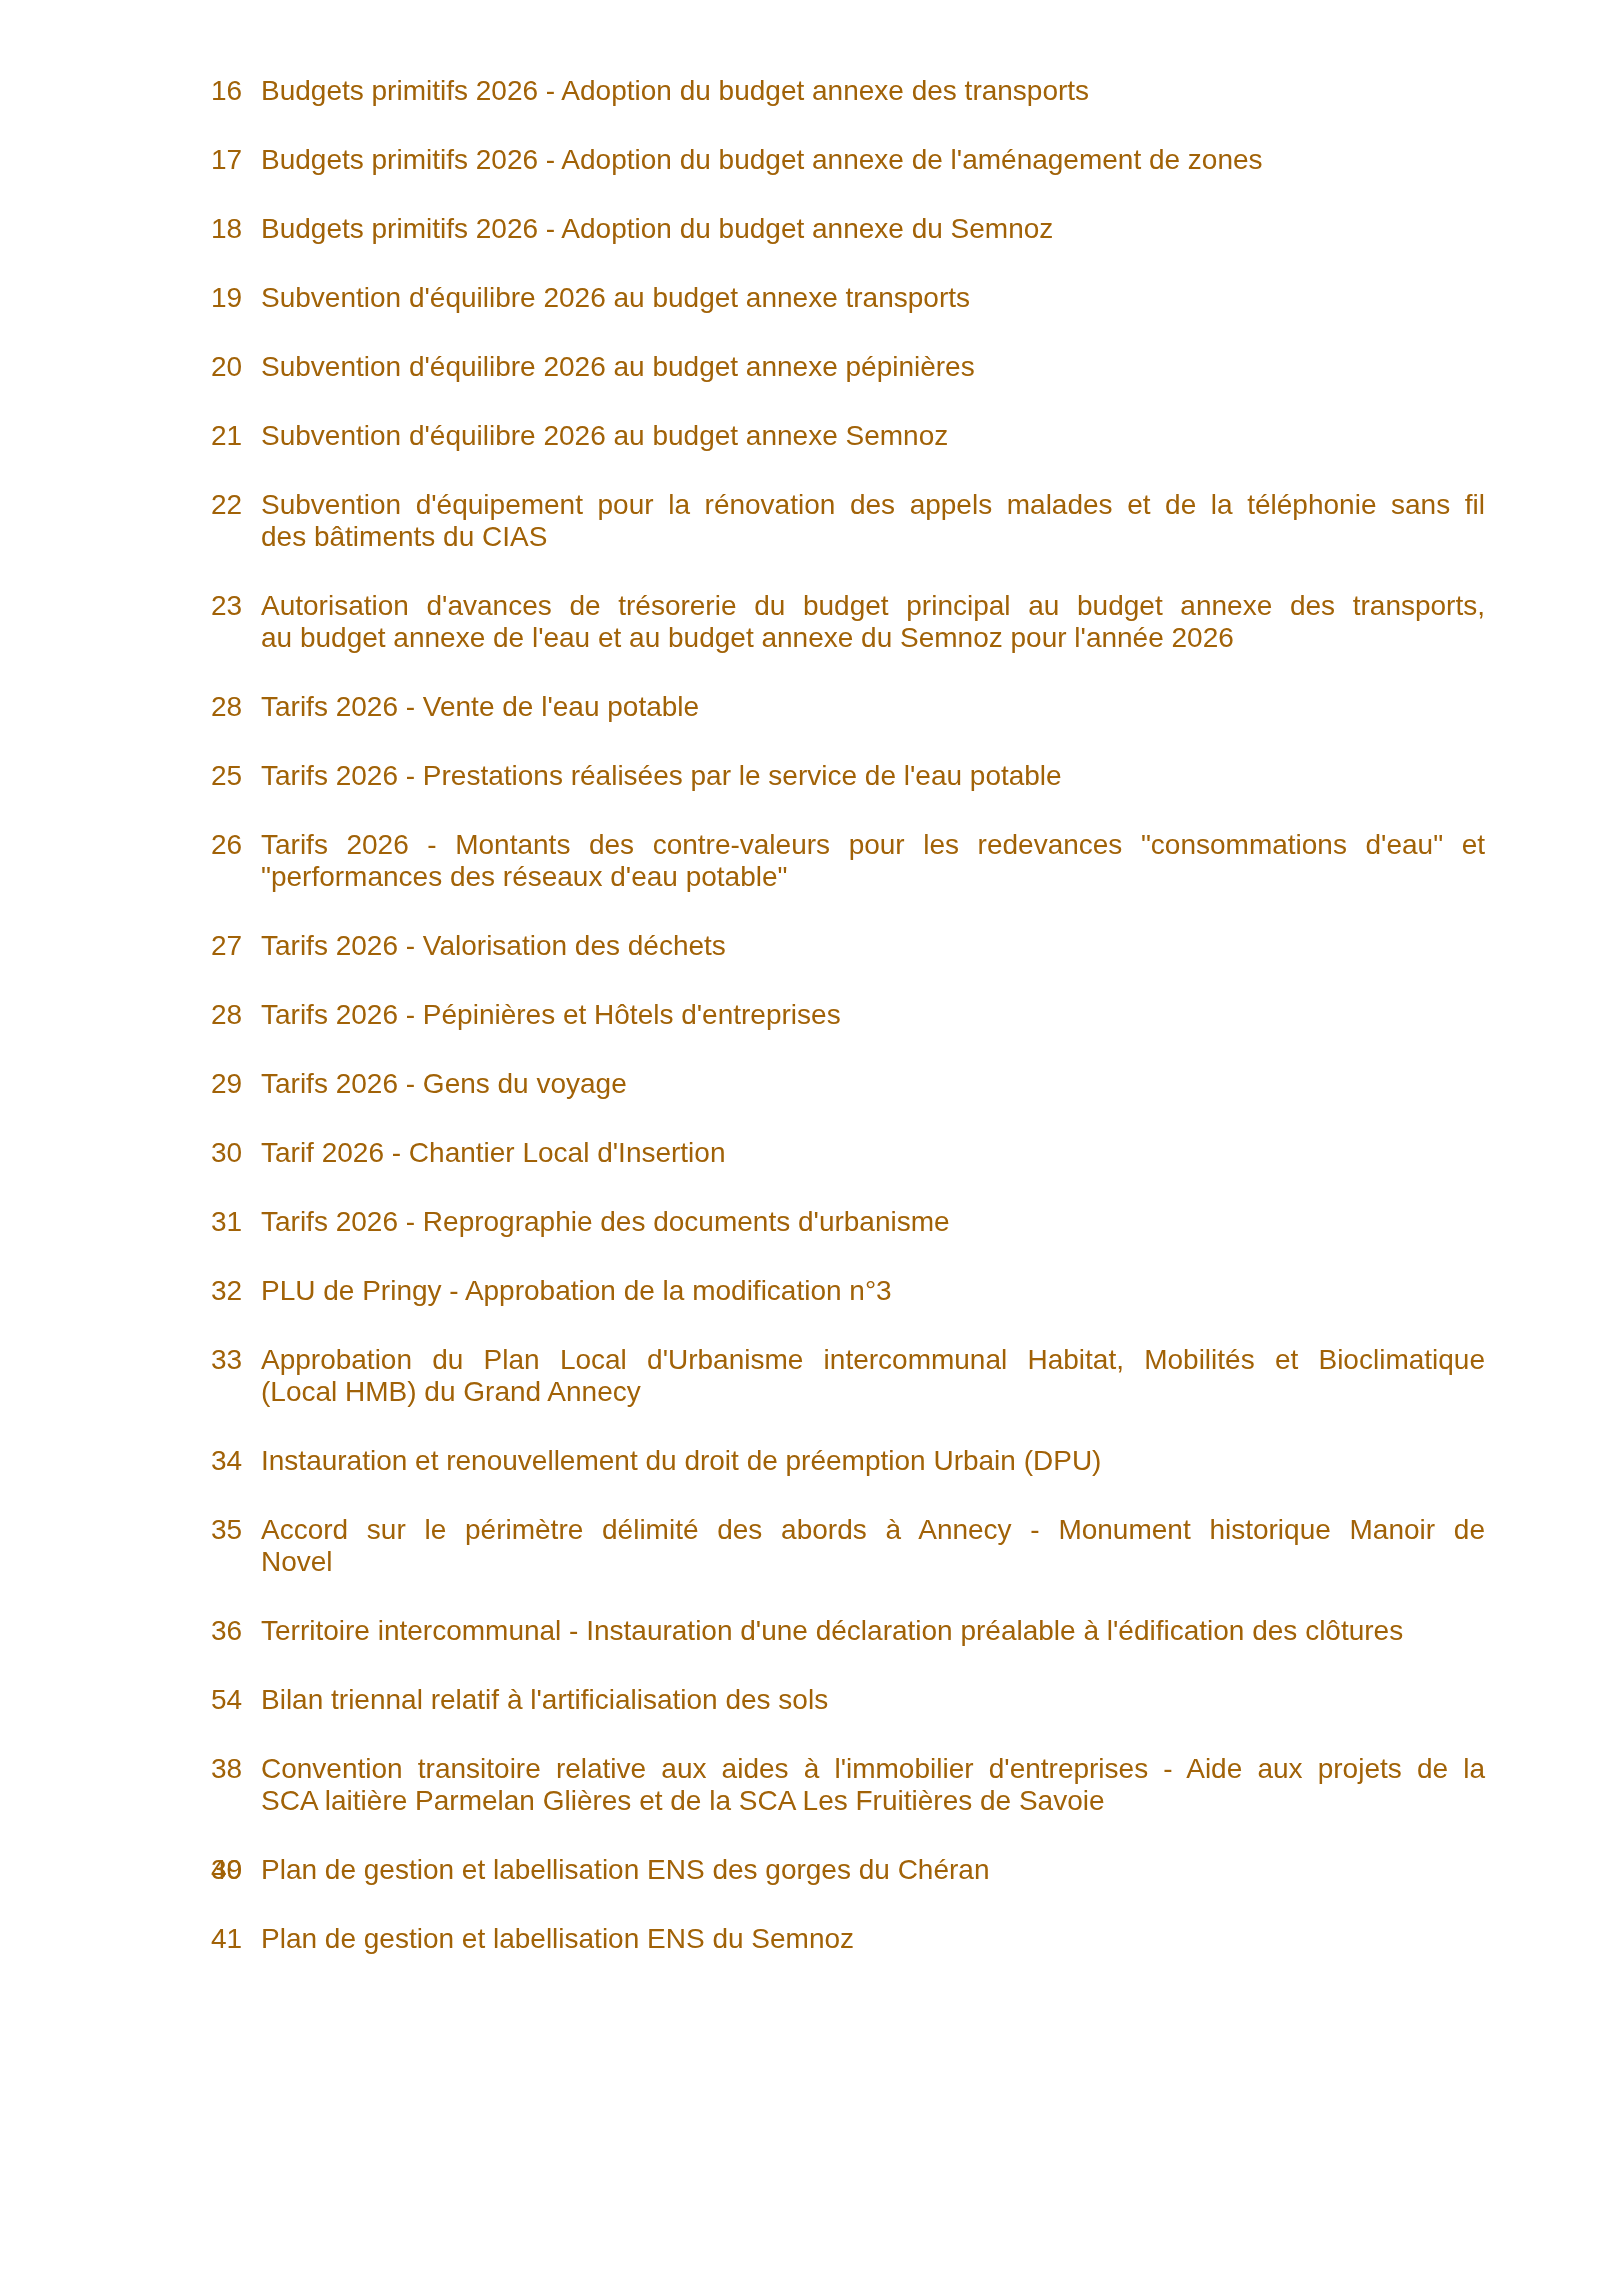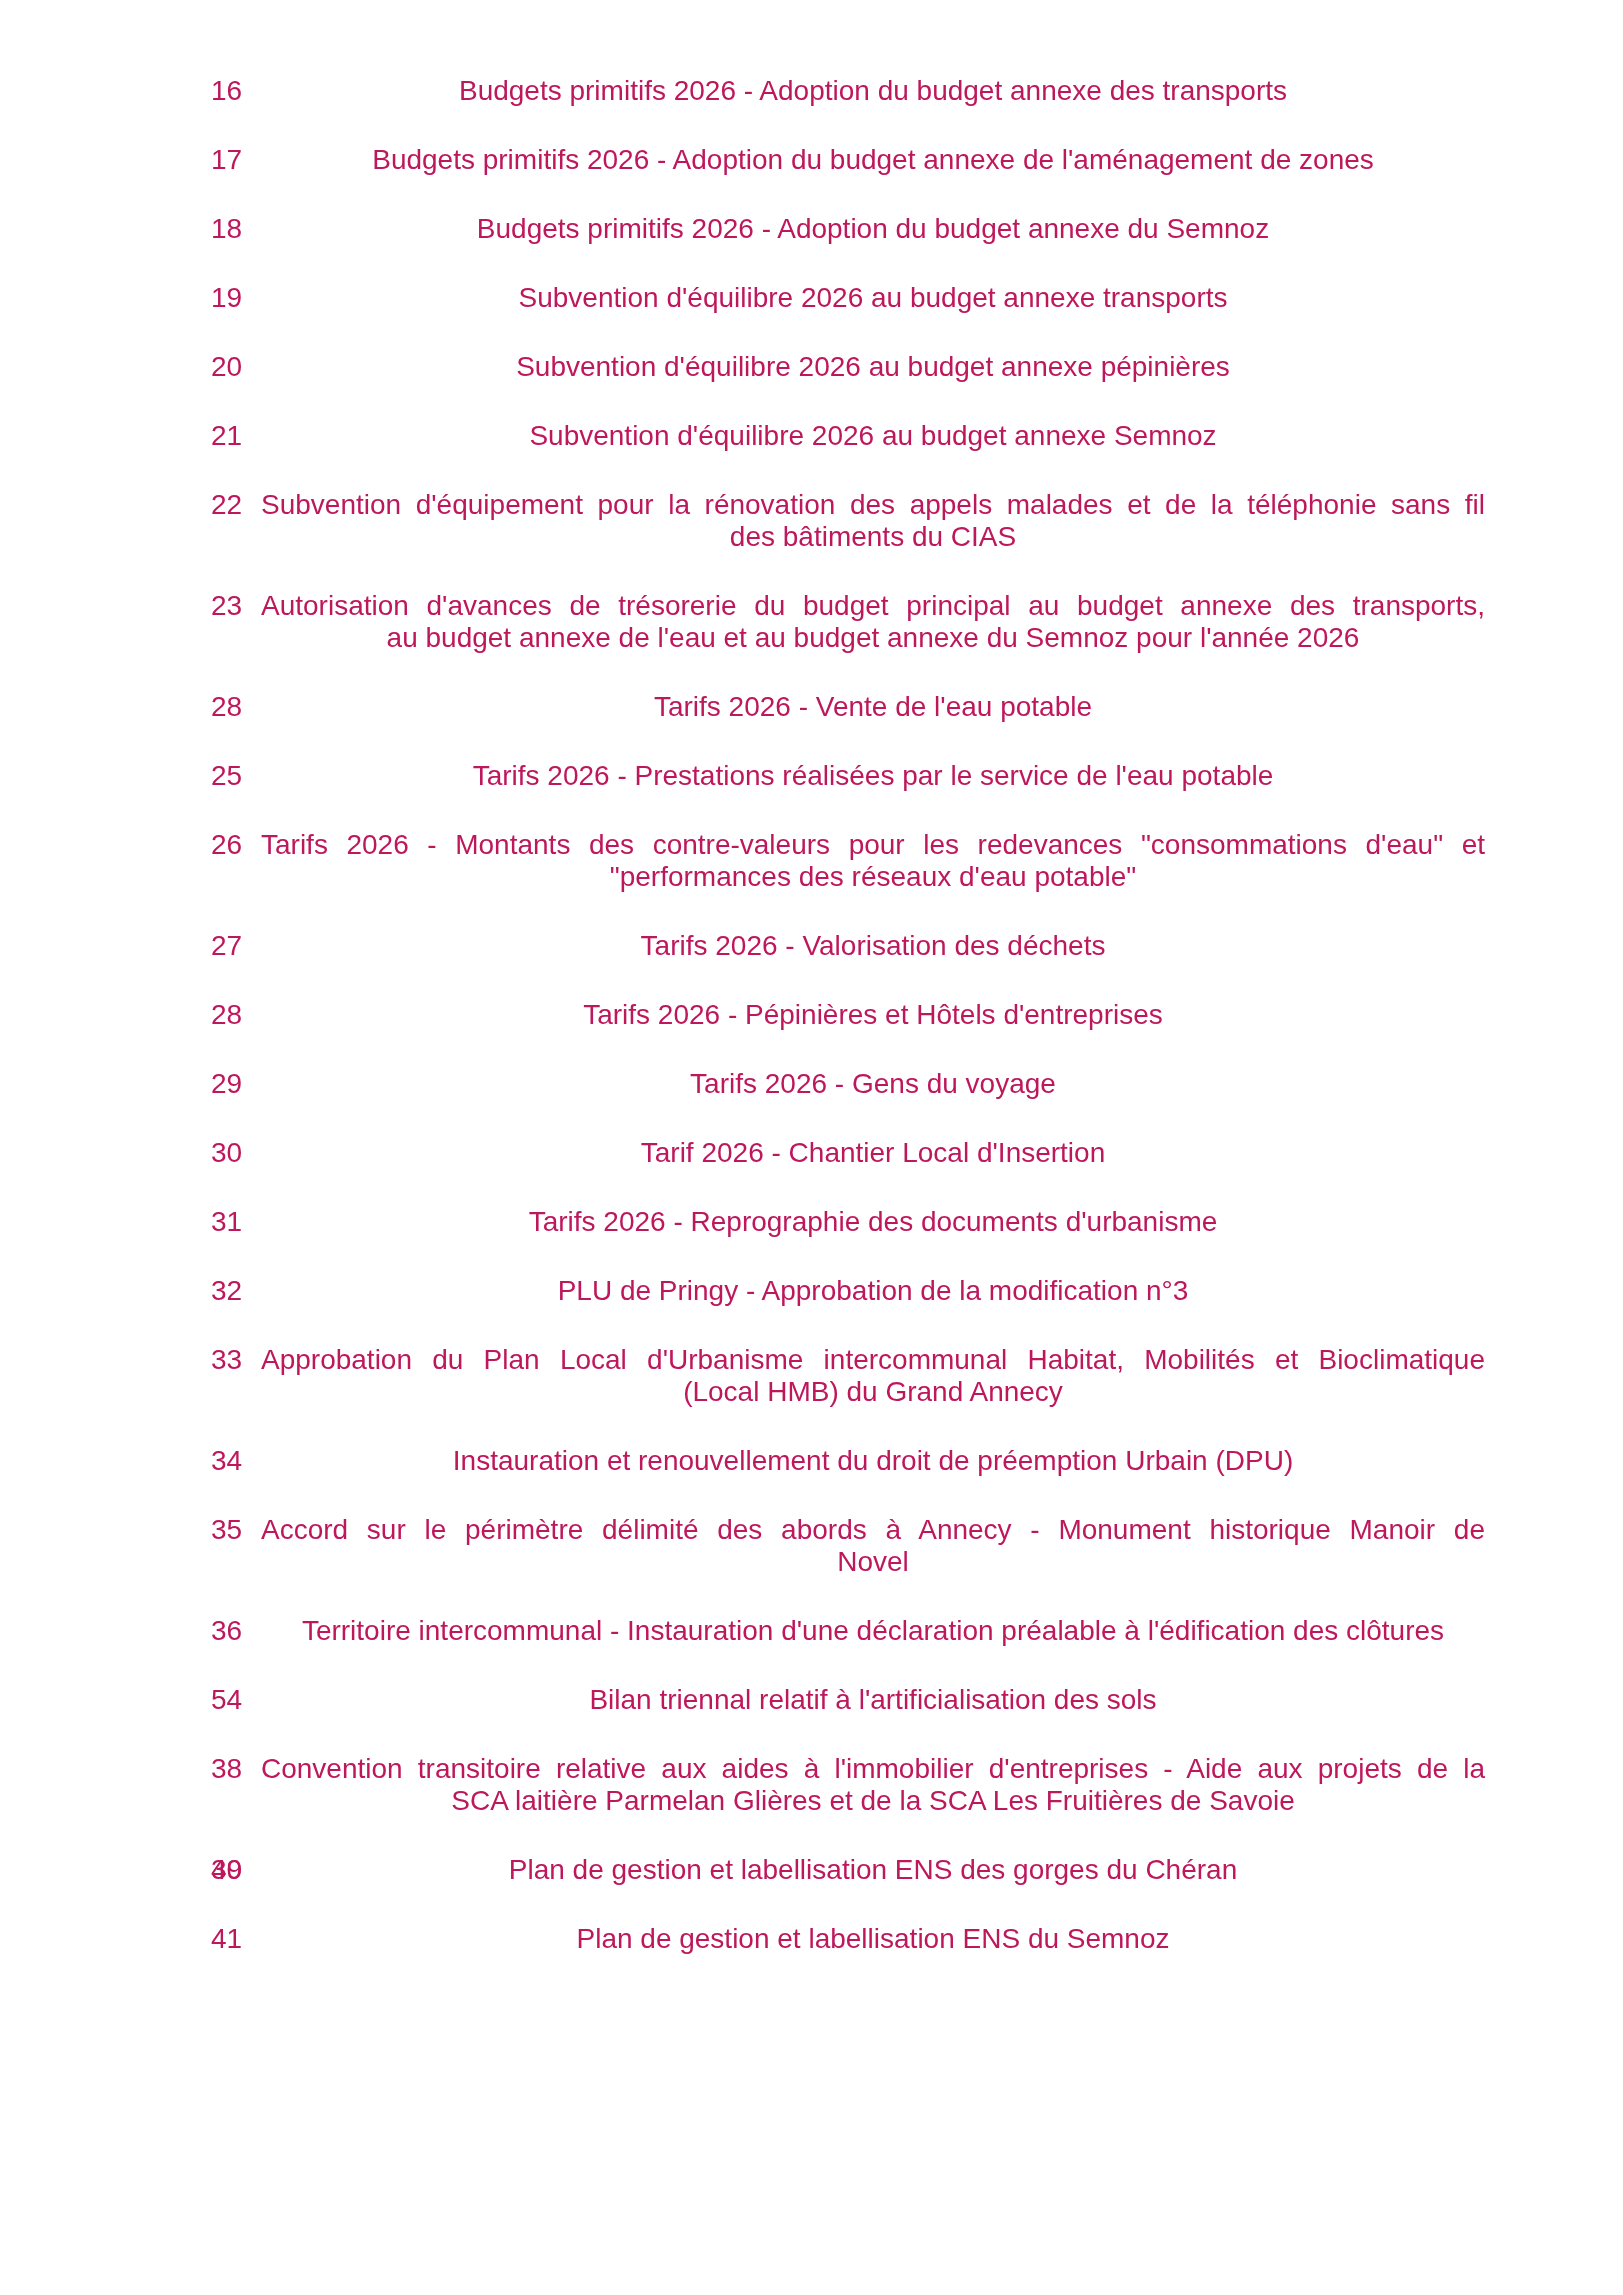--- a/index.html
+++ b/index.html
@@ -19,38 +19,37 @@
     position: absolute;
     left: 261px;
     top: 75px;
     width: 1224px;
   }
   .item {
     position: relative;
     margin: 0 0 37px 0;
     font-size: 28px;
     line-height: 32px;
-    color: #be185d;
+    color: #a16207;
   }
   .item:last-child { margin-bottom: 0; }
   .num {
     position: absolute;
     left: -50px;
     top: 0;
     width: 45px;
     white-space: nowrap;
   }
   .line { text-align: left; }
   .line.justify {
     text-align: justify;
     text-align-last: justify;
   }
   .line.last {
     white-space: nowrap;
-    text-align: center;
   }
 </style>
 </head>
 <body>
 
 <div id="doc-page">
   <div id="agenda-list">
       <div class="item">
         <span class="num">16</span>
         <div class="line last">Budgets primitifs 2026 - Adoption du budget annexe des transports</div>

